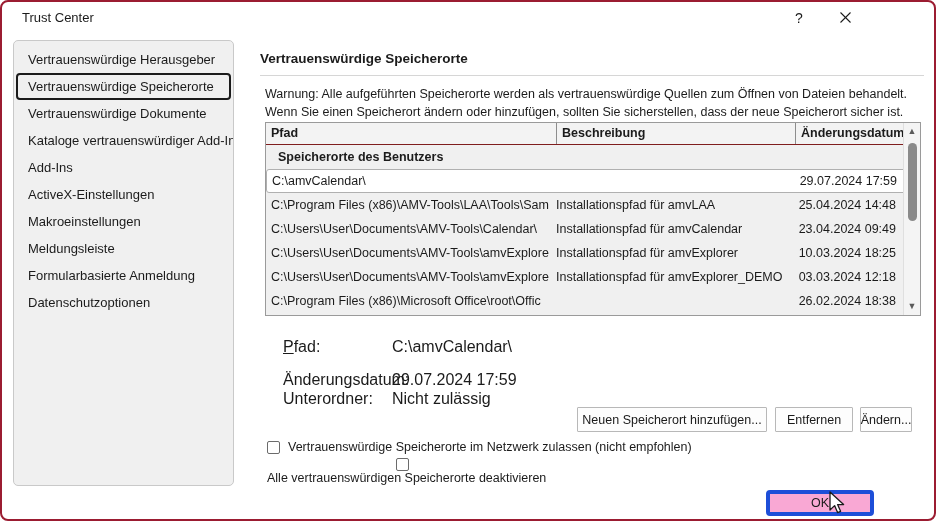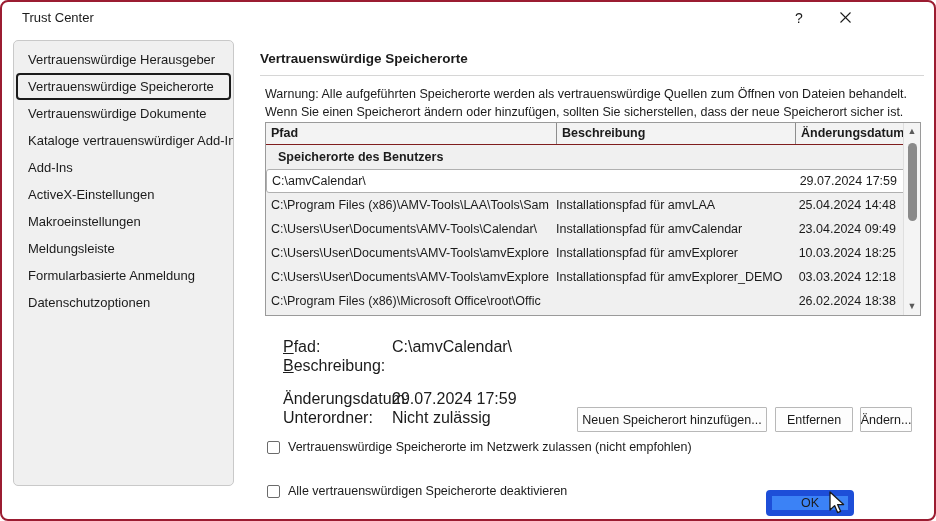--- a/index.html
+++ b/index.html
@@ -260,37 +260,37 @@
     left: 8px;
     height: 18px;
     font-size: 12.5px;
     color: #1b1b1b;
     display: flex;
     align-items: center;
     cursor: default;
     white-space: nowrap;
   }
   #chk1 { top: 398px; }
-  #chk2 { top: 442px; }
+  #chk2 { top: 418px; flex-direction: column; }
   .chk-box {
     width: 13px; height: 13px;
     border: 1px solid #6b6b6b;
     background: #ffffff;
     border-radius: 2px;
     margin-right: 8px;
     flex: 0 0 auto;
   }
 
   
   #btn-ok {
     position: absolute;
     left: 764px; top: 488px;
-    width: 88px; height: 26px;
-    background: #3b82f6;
-    border: 6px solid #1d4ed8;
+    width: 108px; height: 26px;
+    background: #f9a8d4;
+    border: 4px solid #1d4ed8;
     border-radius: 4px;
     font-size: 12.5px;
     color: #1b1b1b;
     display: flex; align-items: center; justify-content: center;
     cursor: default;
   }
   #btn-cancel {
     position: absolute;
     left: 855px; top: 488px;
     width: 76px; height: 26px;
@@ -427,24 +427,20 @@
         </div>
       </div>
 
     </div>
 
     <div id="details">
       <div class="det-row">
         <span class="det-label"><u>P</u><span></span>fad:</span>
         <span class="det-value">C:\amvCalendar\</span>
       </div>
-      <div class="det-row">
-        <span class="det-label"><u>B</u>eschreibung:</span>
-        <span class="det-value"></span>
-      </div>
       <div class="det-gap"></div>
       <div class="det-row">
         <span class="det-label">Änderungsdatum:</span>
         <span class="det-value">29.07.2024 17:59</span>
       </div>
       <div class="det-row">
         <span class="det-label">Unterordner:</span>
         <span class="det-value">Nicht zulässig</span>
       </div>
     </div>

